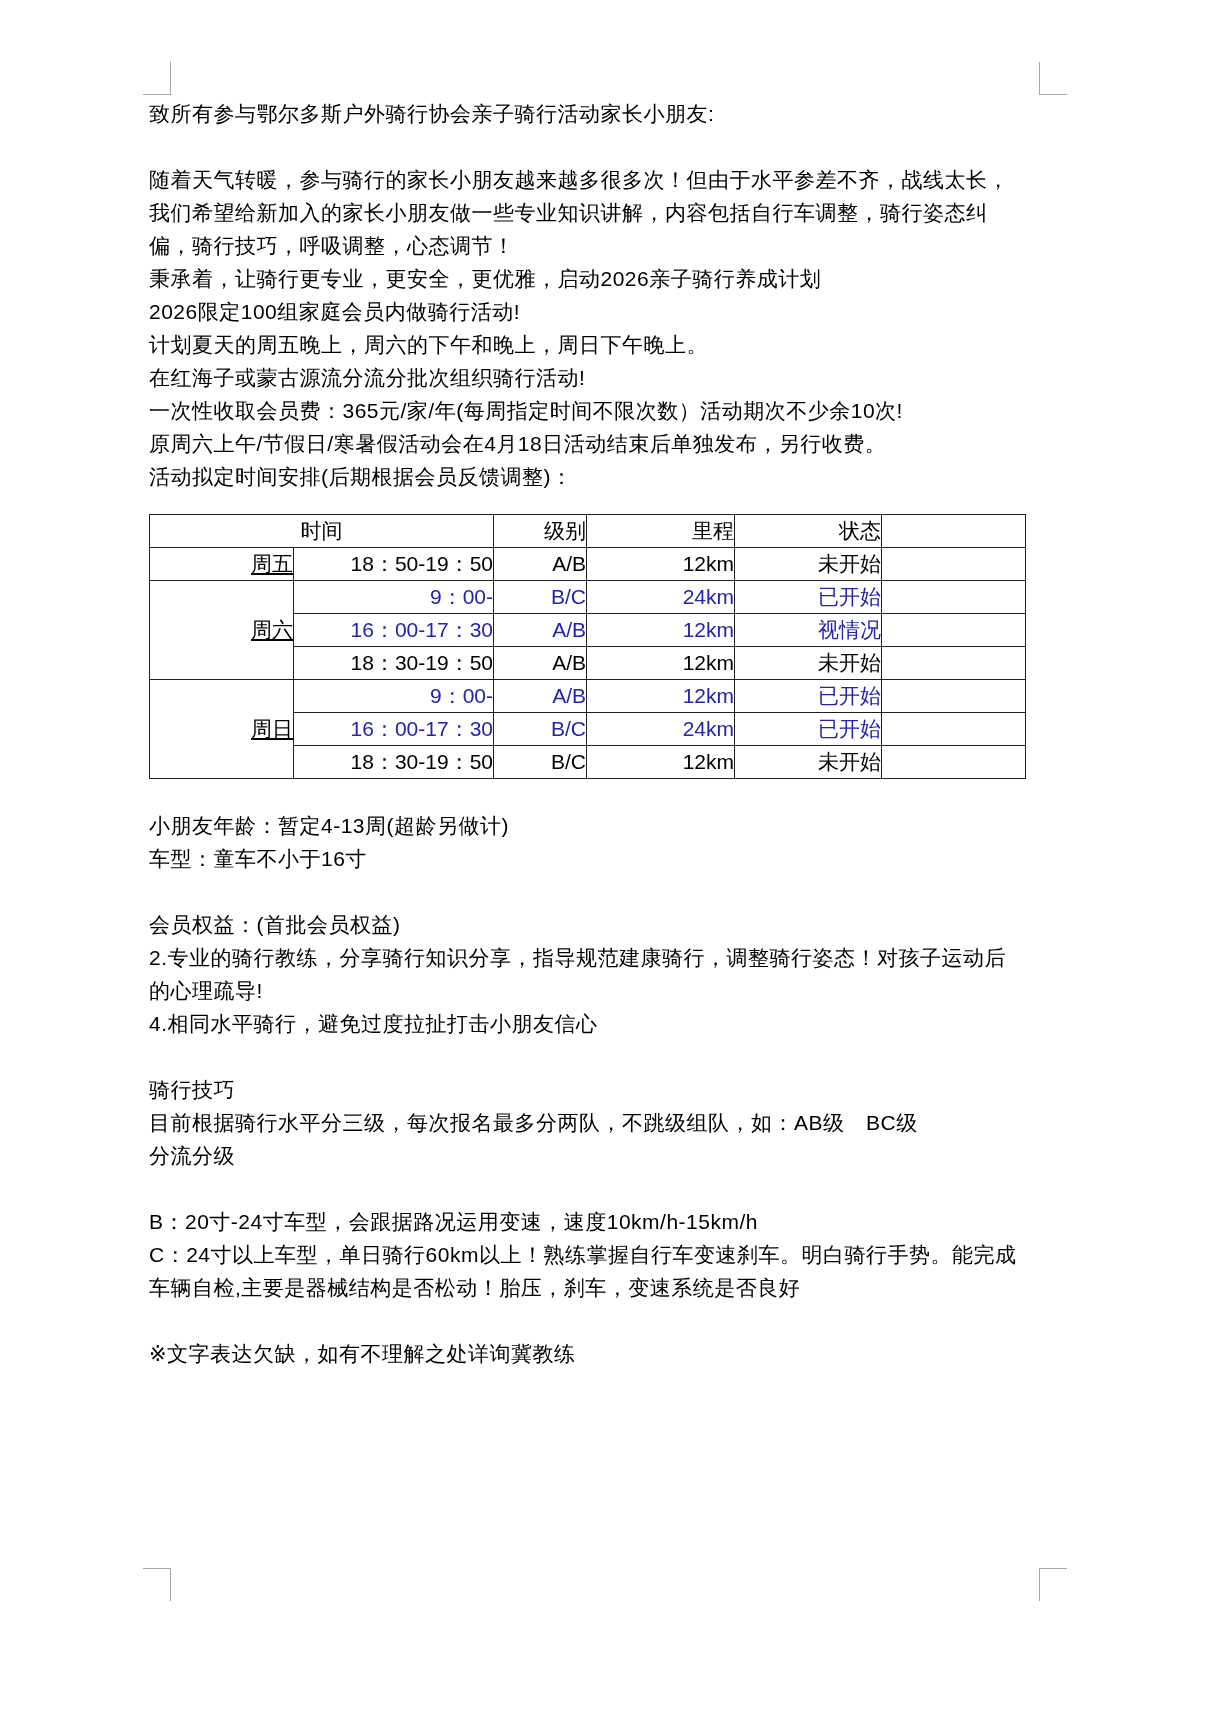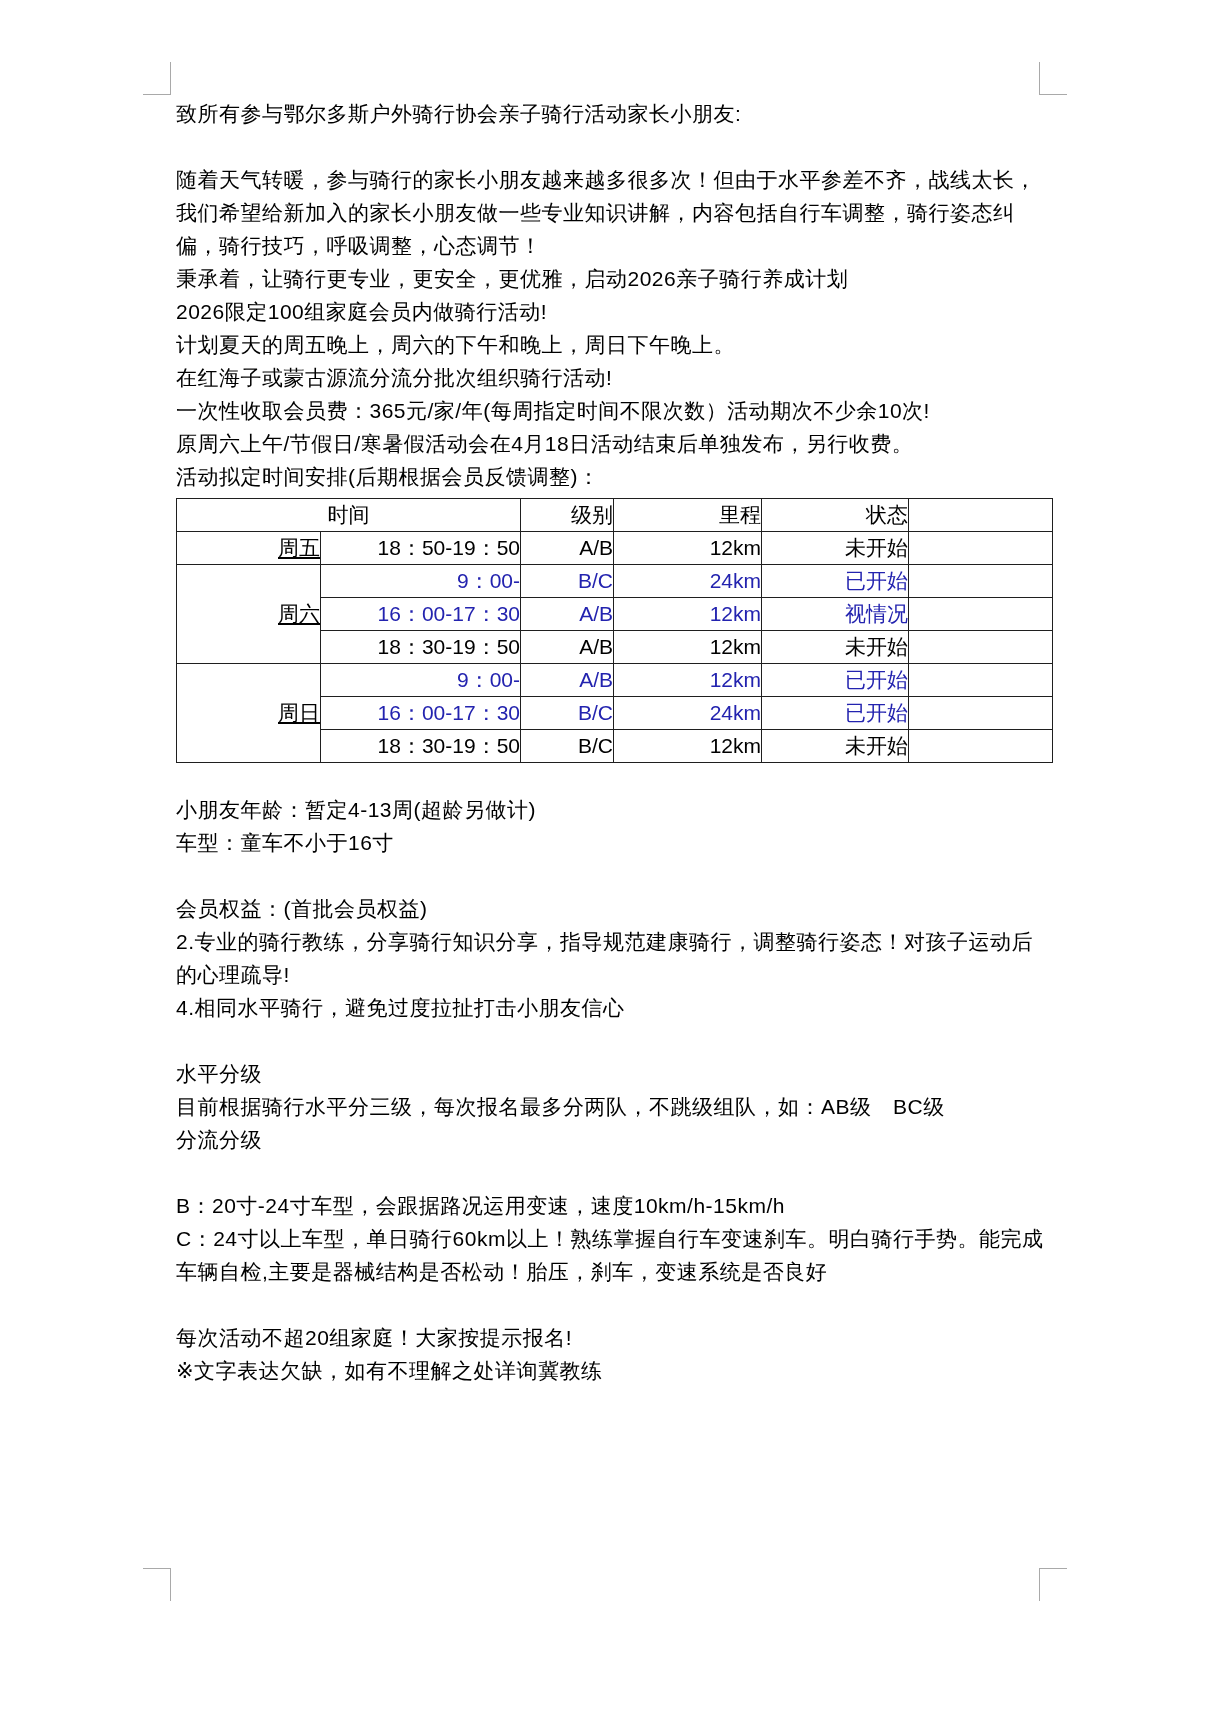--- a/index.html
+++ b/index.html
@@ -6,38 +6,38 @@
   .page{
     position:relative;
     width:1209px;height:1713px;
     background:#ffffff;
     font-family:"Liberation Sans","DejaVu Sans",sans-serif;
     color:#000000;
     overflow:hidden;
   }
   .content{
     position:absolute;
-    left:176px;top:0;
+    left:149px;top:0;
     width:876px;
   }
   .intro{margin-top:97px;}
   .outro{margin-top:30px;}
   p.line{
     margin:0;
     font-size:21px;
     line-height:33px;
     white-space:pre-wrap;
     letter-spacing:0.5px;
   }
   p.line.blank{height:33px;}
   table.schedule{
     border-collapse:collapse;
     table-layout:fixed;
     width:876px;
-    margin-top:5px;
+    margin-top:21px;
   }
   table.schedule td,
   table.schedule th{
     border:1px solid #1f1f1f;
     font-size:21px;
     font-weight:normal;
     padding:0 0 0 8px;
     text-align:right;
     vertical-align:middle;
     height:32px;
@@ -159,24 +159,23 @@
     </table>
 
     <div class="outro" id="outro">
         <p class="line">小朋友年龄：暂定4-13周(超龄另做计)</p>
         <p class="line">车型：童车不小于16寸</p>
         <p class="line blank"></p>
         <p class="line">会员权益：(首批会员权益)</p>
         <p class="line">2.专业的骑行教练，分享骑行知识分享，指导规范建康骑行，调整骑行姿态！对孩子运动后的心理疏导!</p>
         <p class="line">4.相同水平骑行，避免过度拉扯打击小朋友信心</p>
         <p class="line blank"></p>
-        <p class="line">水平分级</p>
+        <p class="line">骑行技巧</p>
         <p class="line">目前根据骑行水平分三级，每次报名最多分两队，不跳级组队，如：AB级　BC级</p>
         <p class="line">分流分级</p>
         <p class="line blank"></p>
         <p class="line">B：20寸-24寸车型，会跟据路况运用变速，速度10km/h-15km/h</p>
         <p class="line">C：24寸以上车型，单日骑行60km以上！熟练掌握自行车变速刹车。明白骑行手势。能完成车辆自检,主要是器械结构是否松动！胎压，刹车，变速系统是否良好</p>
         <p class="line blank"></p>
-        <p class="line">每次活动不超20组家庭！大家按提示报名!</p>
         <p class="line">※文字表达欠缺，如有不理解之处详询冀教练</p>
       </div>
   </div>
 </div>
 
 </body></html>

